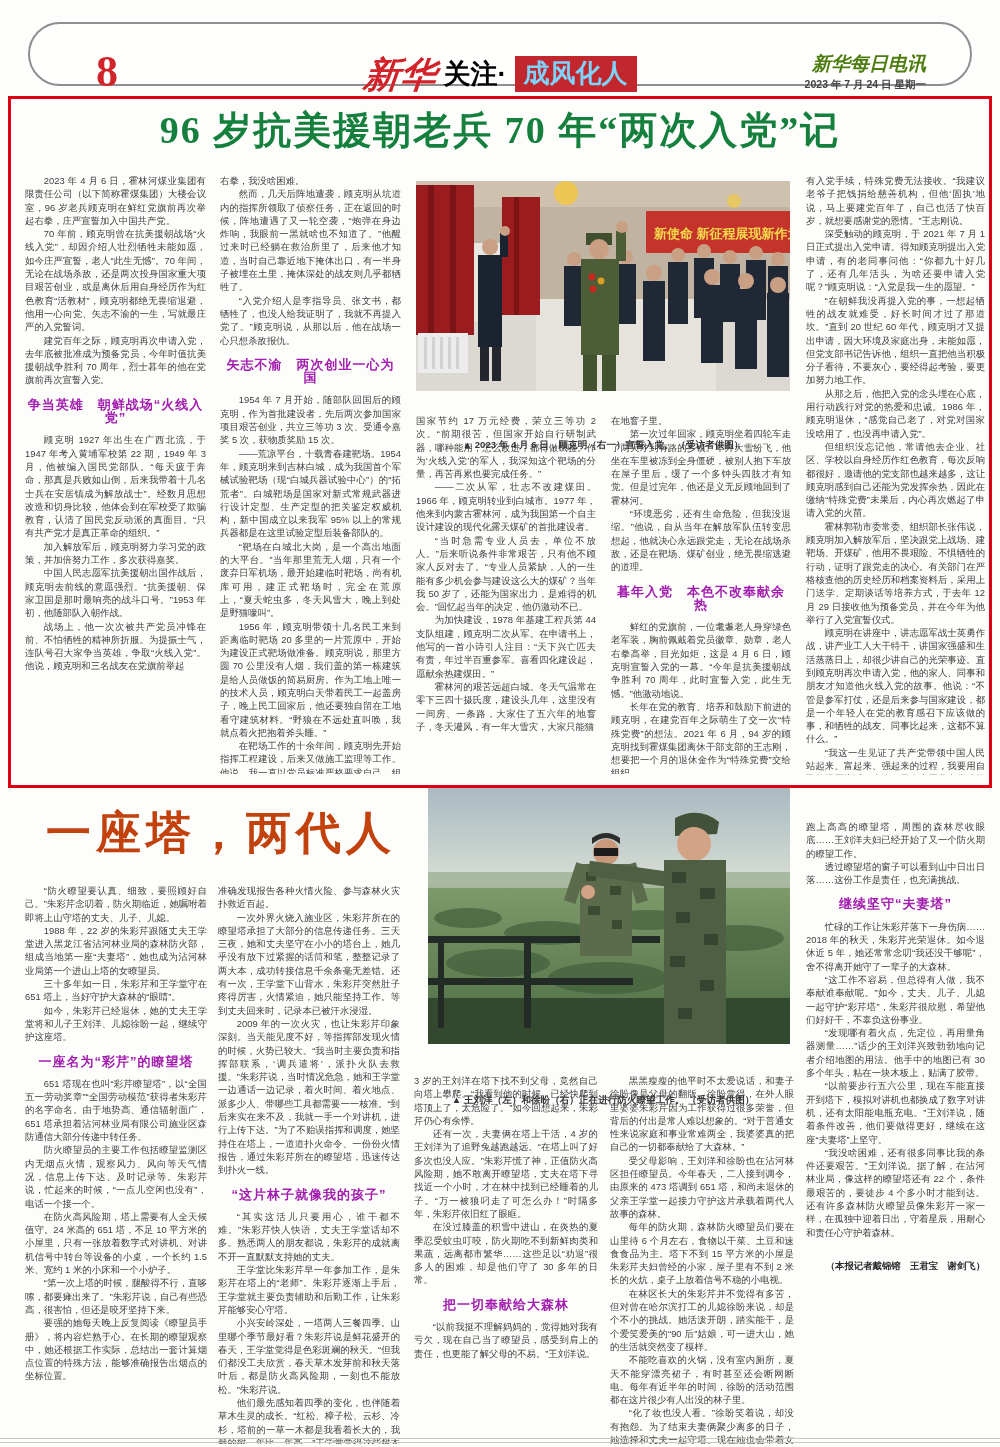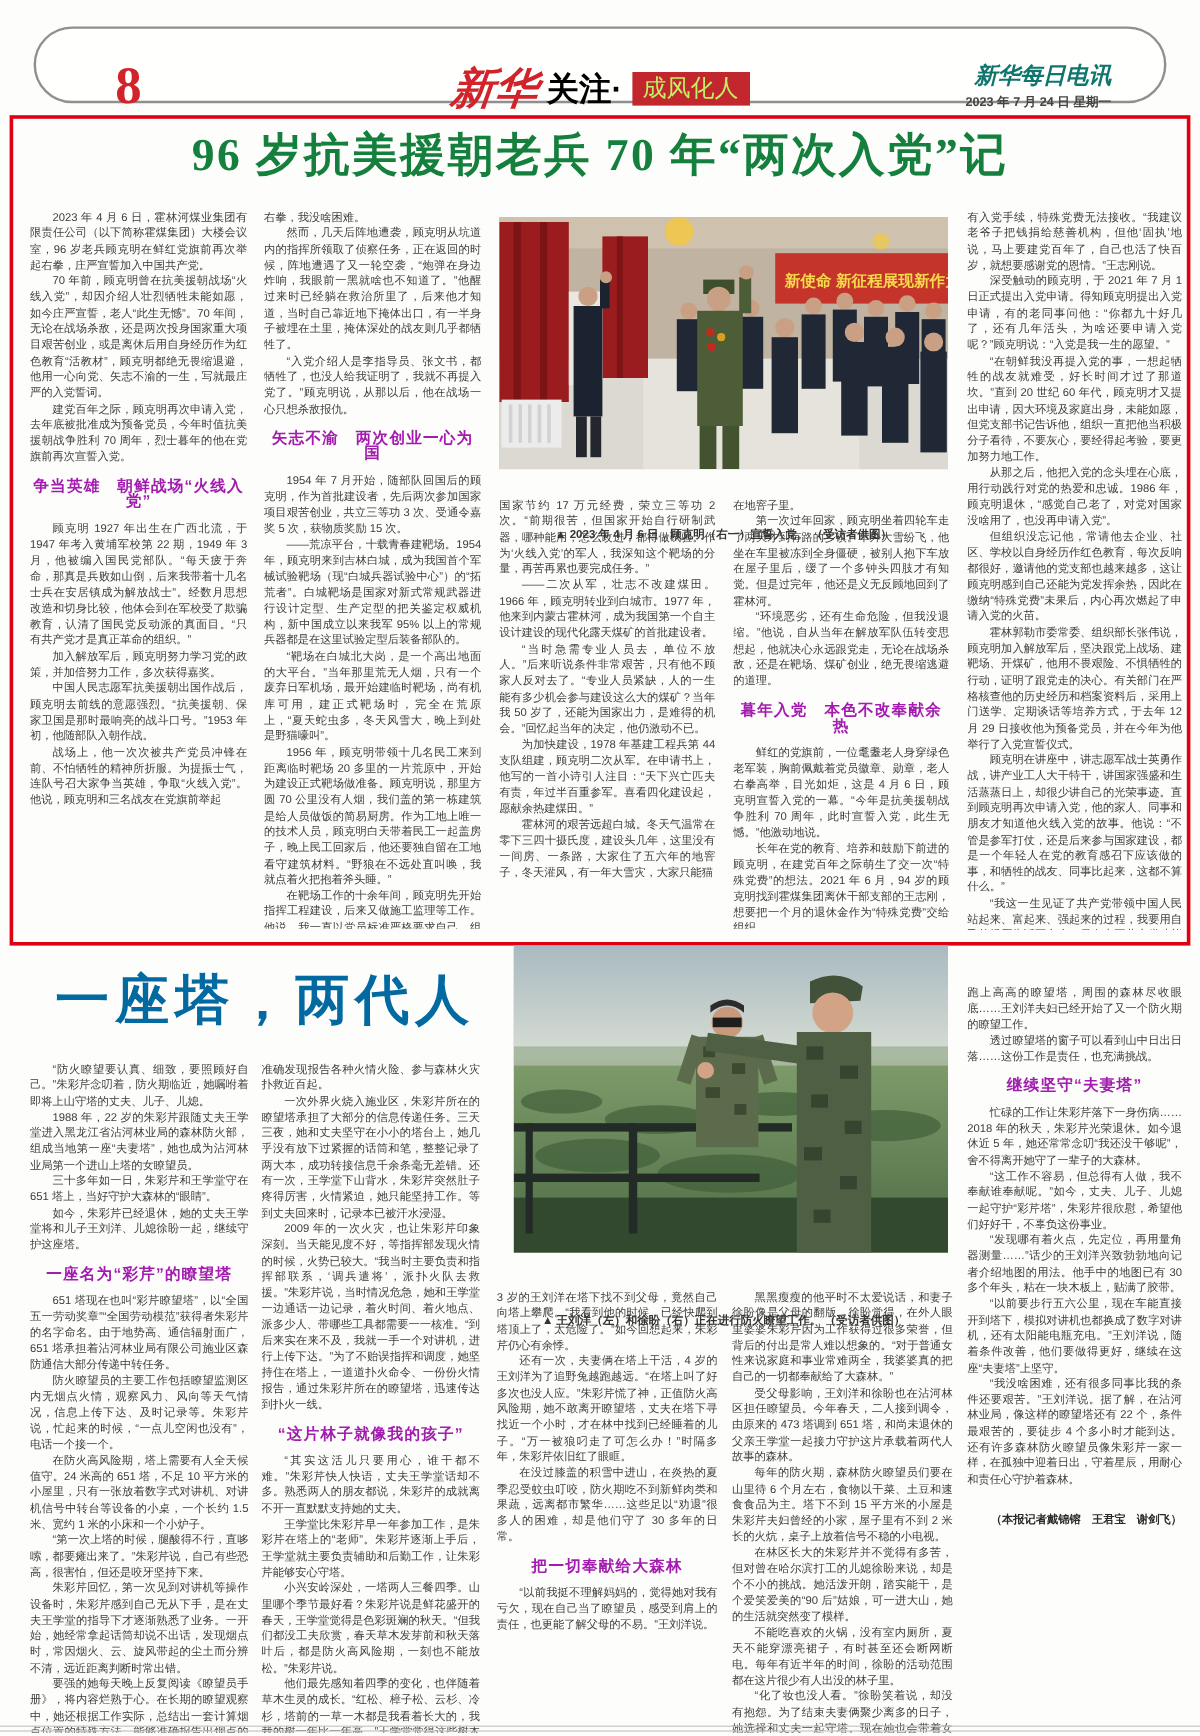--- a/index.html
+++ b/index.html
@@ -8,32 +8,32 @@
   
   .header-cap{position:absolute;left:28px;top:22px;width:940px;height:60px;border:2px solid #8f8f8f;
               border-radius:32px;background:#fffffe;}
   .pagenum{position:absolute;left:66px;top:26px;font-family:"Liberation Serif",serif;
            font-size:44px;font-weight:700;color:#d2232a;line-height:1;}
   .header-center{position:absolute;left:0;right:0;top:32px;display:flex;justify-content:center;
                  align-items:center;gap:8px;}
   .brand-script{font-family:"DejaVu Serif",serif;font-style:italic;font-weight:700;color:#d2232a;
                 font-size:36px;line-height:1;transform:skewX(-6deg);}
   .section-word{font-size:27px;font-weight:700;color:#000000;line-height:1;}
-  .section-box{font-size:20px;font-weight:400;color:#bef264;background:#c1272d;padding:2px 9px;line-height:1.2;}
+  .section-box{font-size:26px;font-weight:700;color:#7dd3fc;background:#c1272d;padding:2px 9px;line-height:1.2;}
   .header-right{position:absolute;right:44px;top:28px;text-align:right;}
-  .masthead-script{font-family:"DejaVu Serif",serif;font-style:italic;font-weight:700;color:#0f766e;
+  .masthead-script{font-family:"DejaVu Serif",serif;font-style:italic;font-weight:700;color:#4d7c0f;
                    font-size:19px;line-height:1.2;}
   .date-line{font-size:10.5px;font-weight:700;color:#444;margin-top:3px;}
   
   .a1-box{position:absolute;left:8px;top:96px;width:978px;height:686px;border:3px solid #e00013;background:#fdfdfb;}
   .headline1{position:absolute;left:0;width:1000px;top:108px;text-align:center;
              font-family:"Liberation Serif",serif;font-size:38px;font-weight:700;color:#15803d;
              letter-spacing:2px;line-height:1.2;}
   .headline2{position:absolute;left:46px;top:806px;width:380px;font-family:"Liberation Serif",serif;
-             font-size:45px;font-weight:700;color:#0369a1;letter-spacing:5px;line-height:1.2;}
+             font-size:45px;font-weight:700;color:#c2410c;letter-spacing:5px;line-height:1.2;}
   
   .col{position:absolute;overflow:hidden;font-size:9.4px;line-height:13.3px;text-align:justify;color:#3d3d3d;}
   .col p.para{margin:0;text-indent:2em;}
   .col p.para.cont{text-indent:0;}
   .col .subhead{font-size:13px;font-weight:700;color:#a21caf;text-align:center;margin:11px 0 9px 0;
                 letter-spacing:1px;}
   .col .byline{text-align:right;font-weight:700;color:#2a2a2a;margin-top:20px;}
   .caption{position:absolute;font-size:9.6px;font-weight:700;color:#333;text-align:center;margin-top:46px;}
   
   .photo{position:absolute;overflow:hidden;background:#cfc6b8;}
@@ -218,21 +218,20 @@
   <div class="col" style="left:25px;top:884px;width:182px;height:560px">
       <p class="para">“防火瞭望要认真、细致，要照顾好自己。”朱彩芹念叨着，防火期临近，她嘱咐着即将上山守塔的丈夫、儿子、儿媳。</p>
       <p class="para">1988 年，22 岁的朱彩芹跟随丈夫王学堂进入黑龙江省沾河林业局的森林防火部，组成当地第一座“夫妻塔”，她也成为沾河林业局第一个进山上塔的女瞭望员。</p>
       <p class="para">三十多年如一日，朱彩芹和王学堂守在 651 塔上，当好守护大森林的“眼睛”。</p>
       <p class="para">如今，朱彩芹已经退休，她的丈夫王学堂将和儿子王刘洋、儿媳徐盼一起，继续守护这座塔。</p>
       <div class="subhead">一座名为“彩芹”的瞭望塔</div>
       <p class="para">651 塔现在也叫“彩芹瞭望塔”，以“全国五一劳动奖章”“全国劳动模范”获得者朱彩芹的名字命名。由于地势高、通信辐射面广，651 塔承担着沾河林业局有限公司施业区森防通信大部分传递中转任务。</p>
       <p class="para">防火瞭望员的主要工作包括瞭望监测区内无烟点火情，观察风力、风向等天气情况，信息上传下达、及时记录等。朱彩芹说，忙起来的时候，“一点儿空闲也没有”，电话一个接一个。</p>
       <p class="para">在防火高风险期，塔上需要有人全天候值守。24 米高的 651 塔，不足 10 平方米的小屋里，只有一张放着数字式对讲机、对讲机信号中转台等设备的小桌，一个长约 1.5 米、宽约 1 米的小床和一个小炉子。</p>
       <p class="para">“第一次上塔的时候，腿酸得不行，直哆嗦，都要瘫出来了。”朱彩芹说，自己有些恐高，很害怕，但还是咬牙坚持下来。</p>
-      <p class="para">朱彩芹回忆，第一次见到对讲机等操作设备时，朱彩芹感到自己无从下手，是在丈夫王学堂的指导下才逐渐熟悉了业务。一开始，她经常拿起话筒却说不出话，发现烟点时，常因烟火、云、旋风带起的尘土而分辨不清，远近距离判断时常出错。</p>
       <p class="para">要强的她每天晚上反复阅读《瞭望员手册》，将内容烂熟于心。在长期的瞭望观察中，她还根据工作实际，总结出一套计算烟点位置的特殊方法，能够准确报告出烟点的坐标位置。</p>
     </div>
   <div class="col" style="left:218px;top:884px;width:182px;height:560px">
       <p class="para cont">准确发现报告各种火情火险、参与森林火灾扑救近百起。</p>
       <p class="para">一次外界火烧入施业区，朱彩芹所在的瞭望塔承担了大部分的信息传递任务。三天三夜，她和丈夫坚守在小小的塔台上，她几乎没有放下过紧握的话筒和笔，整整记录了两大本，成功转接信息千余条毫无差错。还有一次，王学堂下山背水，朱彩芹突然肚子疼得厉害，火情紧迫，她只能坚持工作。等到丈夫回来时，记录本已被汗水浸湿。</p>
       <p class="para">2009 年的一次火灾，也让朱彩芹印象深刻。当天能见度不好，等指挥部发现火情的时候，火势已较大。“我当时主要负责和指挥部联系，‘调兵遣将’，派扑火队去救援。”朱彩芹说，当时情况危急，她和王学堂一边通话一边记录，着火时间、着火地点、派多少人、带哪些工具都需要一一核准。“到后来实在来不及，我就一手一个对讲机，进行上传下达。”为了不贻误指挥和调度，她坚持住在塔上，一道道扑火命令、一份份火情报告，通过朱彩芹所在的瞭望塔，迅速传达到扑火一线。</p>
       <div class="subhead">“这片林子就像我的孩子”</div>
       <p class="para">“其实这活儿只要用心，谁干都不难。”朱彩芹快人快语，丈夫王学堂话却不多。熟悉两人的朋友都说，朱彩芹的成就离不开一直默默支持她的丈夫。</p>
       <p class="para">王学堂比朱彩芹早一年参加工作，是朱彩芹在塔上的“老师”。朱彩芹逐渐上手后，王学堂就主要负责辅助和后勤工作，让朱彩芹能够安心守塔。</p>
       <p class="para">小兴安岭深处，一塔两人三餐四季。山里哪个季节最好看？朱彩芹说是鲜花盛开的春天，王学堂觉得是色彩斑斓的秋天。“但我们都没工夫欣赏，春天草木发芽前和秋天落叶后，都是防火高风险期，一刻也不能放松。”朱彩芹说。</p>

